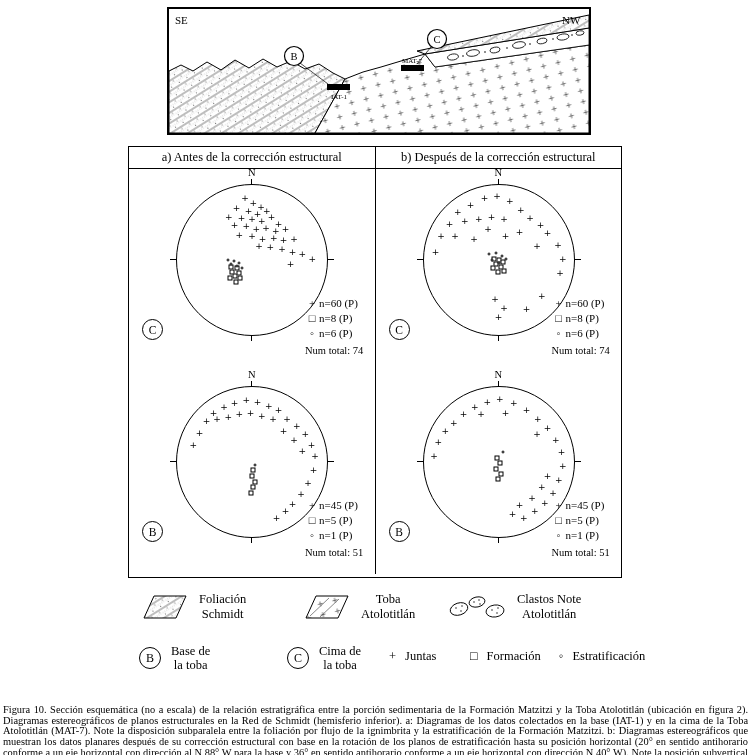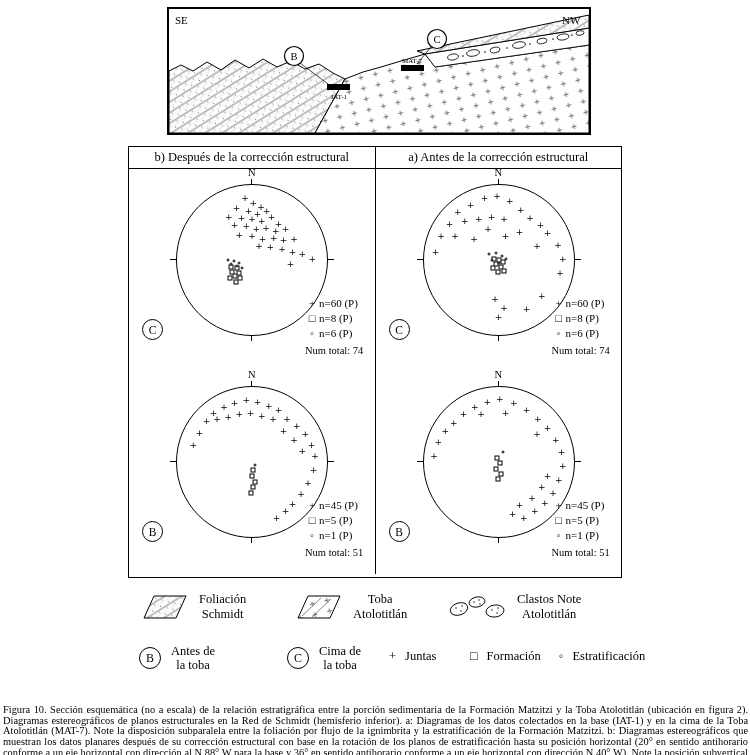--- a/index.html
+++ b/index.html
@@ -34,21 +34,21 @@
   .sn-total { position: absolute; left: 176px; top: 176px; font-size: 10.5px; white-space: nowrap; }
   .sn-pos { position: absolute; left: 13px; top: 150px; width: 21px; height: 21px; border: 1.2px solid #000; border-radius: 50%; text-align: center; line-height: 21px; font-size: 11.5px; background: #fff; }
 
   .pt { position: absolute; transform: translate(-50%,-50%); }
   .p-plus { font-family: "DejaVu Sans", sans-serif; font-size: 9px; line-height: 1; }
   .p-sq { width: 5px; height: 5px; border: 1px solid #000; background: #fff; }
   .p-dot { width: 3px; height: 3px; border: 1px solid #000; border-radius: 50%; background: #fff; }
 
   .lg1 { position: absolute; top: 588px; left: 0; width: 750px; height: 42px; }
   .lg-item { position: absolute; top: 4px; display: flex; align-items: center; gap: 9px; }
-  .lg-item.u1 { left: 134px; } .lg-item.u2 { left: 288px; } .lg-item.u3 { left: 446px; }
+  .lg-item.u1 { left: 134px; } .lg-item.u2 { left: 296px; } .lg-item.u3 { left: 446px; }
   .lg-label { font-size: 12.5px; line-height: 1.18; text-align: center; }
 
   .lg2 { position: absolute; top: 644px; left: 0; width: 750px; height: 30px; }
   .pos-item { position: absolute; top: 0; display: flex; align-items: center; gap: 10px; }
   .pos-item.b { left: 139px; } .pos-item.c { left: 287px; }
   .pos-circle { width: 22px; height: 22px; border: 1.3px solid #000; border-radius: 50%; text-align: center; line-height: 20px; font-size: 12px; background: #fff; }
   .pos-label { font-size: 12.5px; line-height: 1.15; text-align: center; }
   .sym-item { position: absolute; top: 5px; font-size: 12.5px; white-space: nowrap; }
   .sym-item .s { margin-right: 9px; }
   .sym-item.s1 { left: 389px; } .sym-item.s2 { left: 470px; } .sym-item.s3 { left: 559px; }
@@ -108,22 +108,22 @@
     <circle cx="270" cy="32" r="9.5" fill="#fff" stroke="#000" stroke-width="1.2"></circle>
     <text x="270" y="36" text-anchor="middle" font-size="10.5">C</text>
 
     <text x="8" y="17" font-size="11">SE</text>
     <text x="395" y="17" font-size="11">NW</text>
   </svg>
 </div>
 
 <div class="stereo-panel">
   <div class="panel-header">
+    <div class="ph-cell">a) Antes de la corrección estructural</div>
     <div class="ph-cell">b) Después de la corrección estructural</div>
-    <div class="ph-cell">a) Antes de la corrección estructural</div>
   </div>
   <div class="panel-body">
 
     <div class="p-col">
 
       <div class="stereo-block">
         <div class="sn-n">N</div>
         <div class="tick tt"></div>
         <div class="tick tb"></div>
         <div class="tick tl"></div>
@@ -401,21 +401,21 @@
       <div>Clastos Note</div>
       <div>Atolotitlán</div>
     </div>
   </div>
 </div>
 
 <div class="lg2">
   <div class="pos-item b">
     <div class="pos-circle">B</div>
     <div class="pos-label">
-      <div>Antes de</div>
+      <div>Base de</div>
       <div>la toba</div>
     </div>
   </div>
   <div class="pos-item c">
     <div class="pos-circle">C</div>
     <div class="pos-label">
       <div>Cima de</div>
       <div>la toba</div>
     </div>
   </div>

